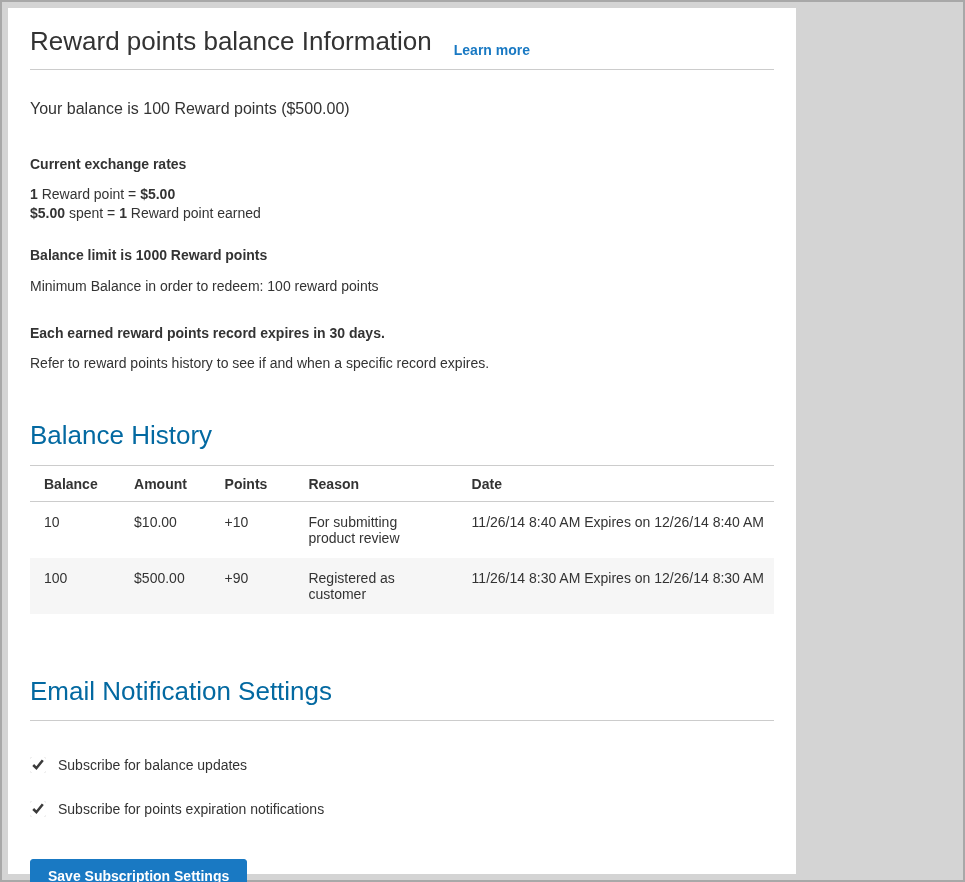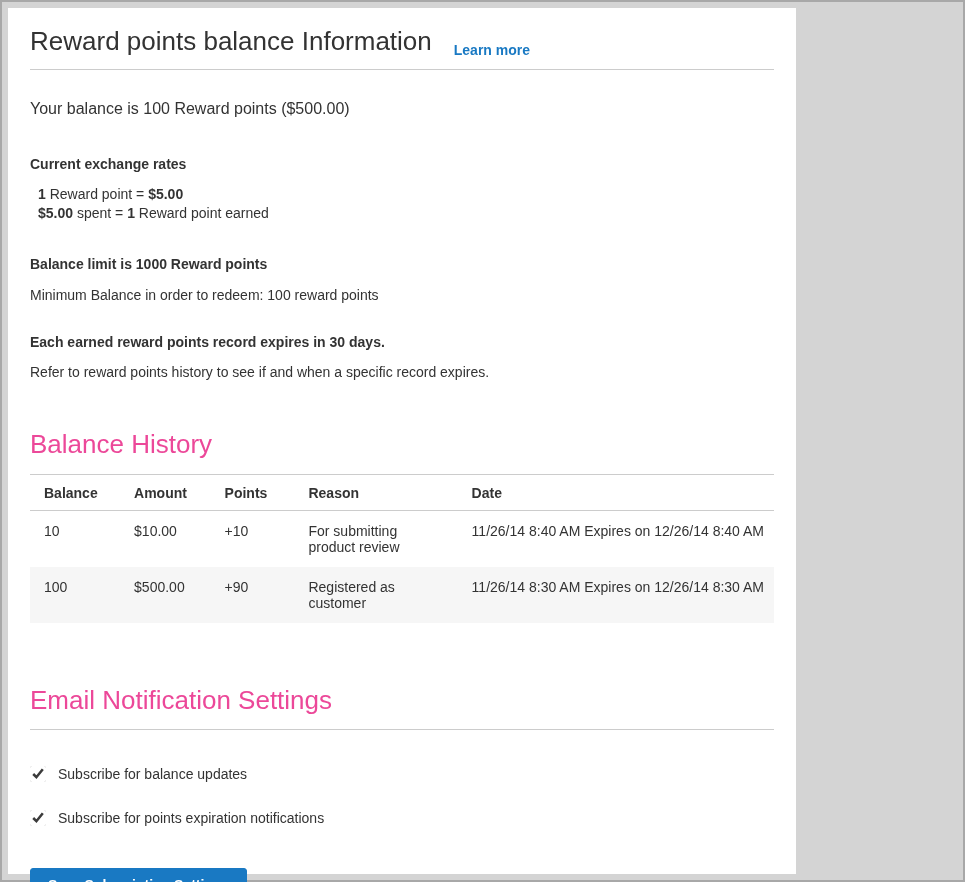--- a/index.html
+++ b/index.html
@@ -53,46 +53,45 @@
   }
   .exchange-heading {
     margin-top: 36px;
     font-size: 14px;
     font-weight: 700;
   }
   .exchange-lines {
     margin-top: 13px;
     font-size: 14px;
     line-height: 19px;
-    margin-left: 8px;
   }
   .exchange-lines b { font-weight: 700; }
   .limit-heading {
-    margin-top: 33px;
+    margin-top: 24px;
     font-size: 14px;
     font-weight: 700;
   }
   .limit-note {
     margin-top: 15px;
     font-size: 14px;
   }
   .expire-heading {
     margin-top: 31px;
     font-size: 14px;
     font-weight: 700;
   }
   .expire-note {
     margin-top: 14px;
     font-size: 14px;
   }
   
   h2.section-title {
     font-size: 26px;
     font-weight: 300;
-    color: #ec4899;
+    color: #0369a1;
   }
   .history-section h2.section-title { margin-top: 49px; }
   
   table.history-table {
     margin-top: 14px;
     width: 100%;
     border-collapse: collapse;
     font-size: 14px;
   }
   table.history-table thead th {

